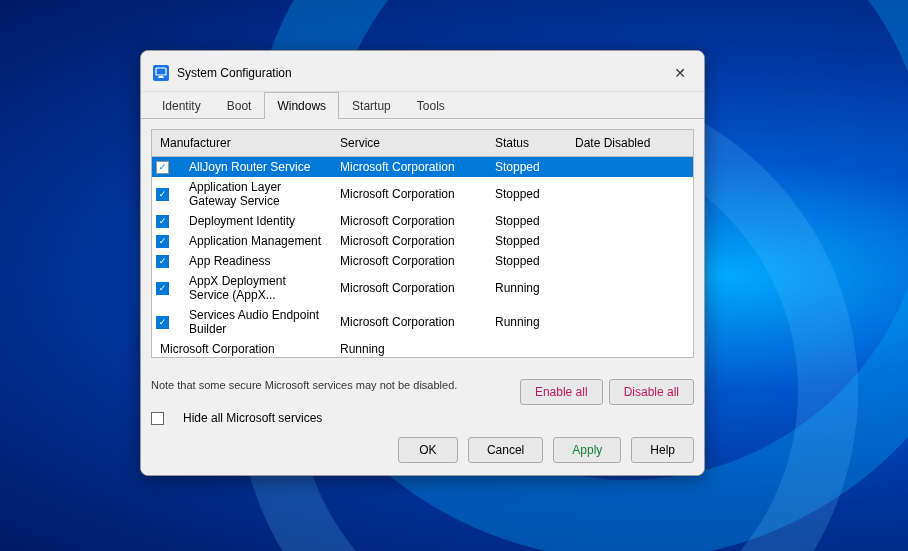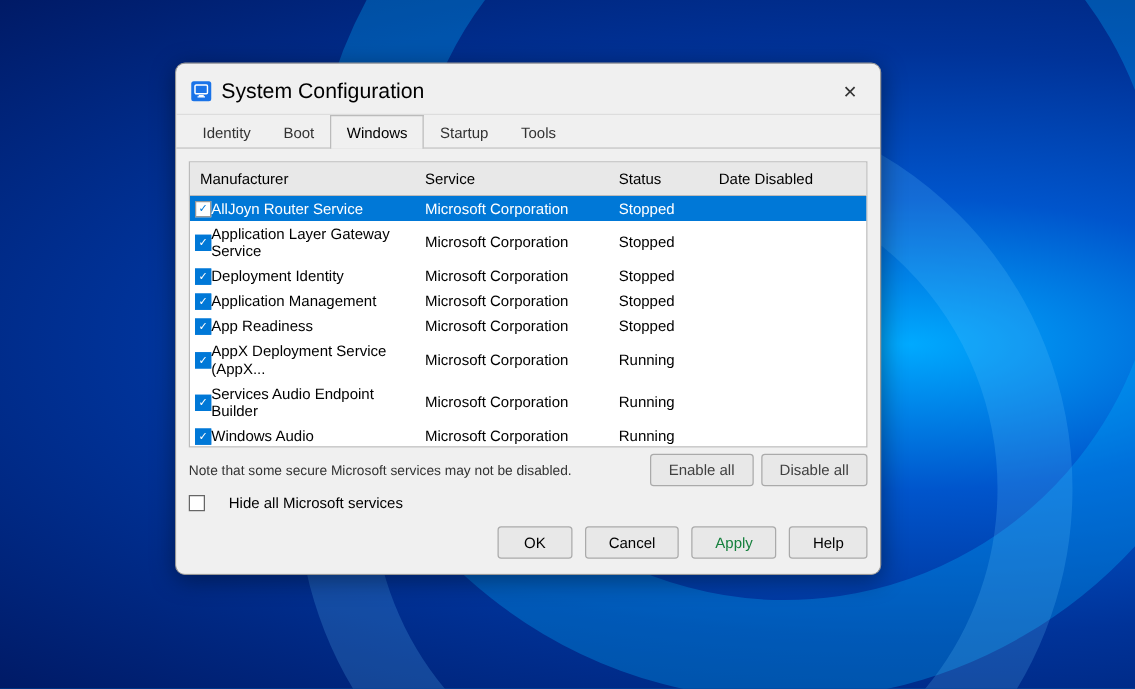--- a/index.html
+++ b/index.html
@@ -85,21 +85,21 @@
       background: #1a73e8;
       display: flex;
       align-items: center;
       justify-content: center;
       color: white;
       font-size: 9px;
       border-radius: 2px;
     }
 
     .title-text {
-      font-size: 17px;
+      font-size: 12px;
       color: #000;
     }
 
     .close-btn {
       width: 24px;
       height: 24px;
       display: flex;
       align-items: center;
       justify-content: center;
       cursor: pointer;
@@ -179,21 +179,21 @@
       background: #0078d7;
       color: white;
     }
 
     .service-row.selected .service-name { color: white; }
     .service-row.selected .col-cell { color: white; }
 
     .service-name {
       display: flex;
       align-items: center;
-      gap: 0;
+      gap: 20px;
       padding: 2px 4px;
       font-size: 12px;
       color: #000;
     }
 
     .checkbox {
       width: 13px;
       height: 13px;
       border: 1px solid #666;
       background: white;
@@ -275,21 +275,22 @@
       cursor: default;
     }
 
     .btn-enable-disable {
       padding: 5px 14px;
       font-size: 12px;
       border: 1px solid #aaa;
       background: #e8e8e8;
       cursor: pointer;
       border-radius: 3px;
-      color: #404040;
+      color: #be185d;
+      margin-top: 16px;
     }
 
     .services-list::-webkit-scrollbar {
       width: 12px;
     }
     .services-list::-webkit-scrollbar-track {
       background: #f0f0f0;
     }
     .services-list::-webkit-scrollbar-thumb {
       background: #c0c0c0;
@@ -396,24 +397,20 @@
           <div class="service-row">
             <div class="service-name">
               <div class="checkbox checked"></div>
               <span>Services Audio Endpoint Builder</span>
             </div>
             <div class="col-cell">Microsoft Corporation</div>
             <div class="col-cell">Running</div>
             <div class="col-cell"></div>
           </div>
           <div class="service-row">
-            <div class="service-name">
-              <div class="checkbox checked"></div>
-              <span>Windows Audio</span>
-            </div>
             <div class="col-cell">Microsoft Corporation</div>
             <div class="col-cell">Running</div>
             <div class="col-cell"></div>
           </div>
         </div>
     </div>
 
     <div style="display:flex; justify-content:space-between; align-items:center; padding: 5px 0 2px 0;">
       <span class="note-text">Note that some secure Microsoft services may not be disabled.</span>
       <div style="display:flex;gap:6px;">

